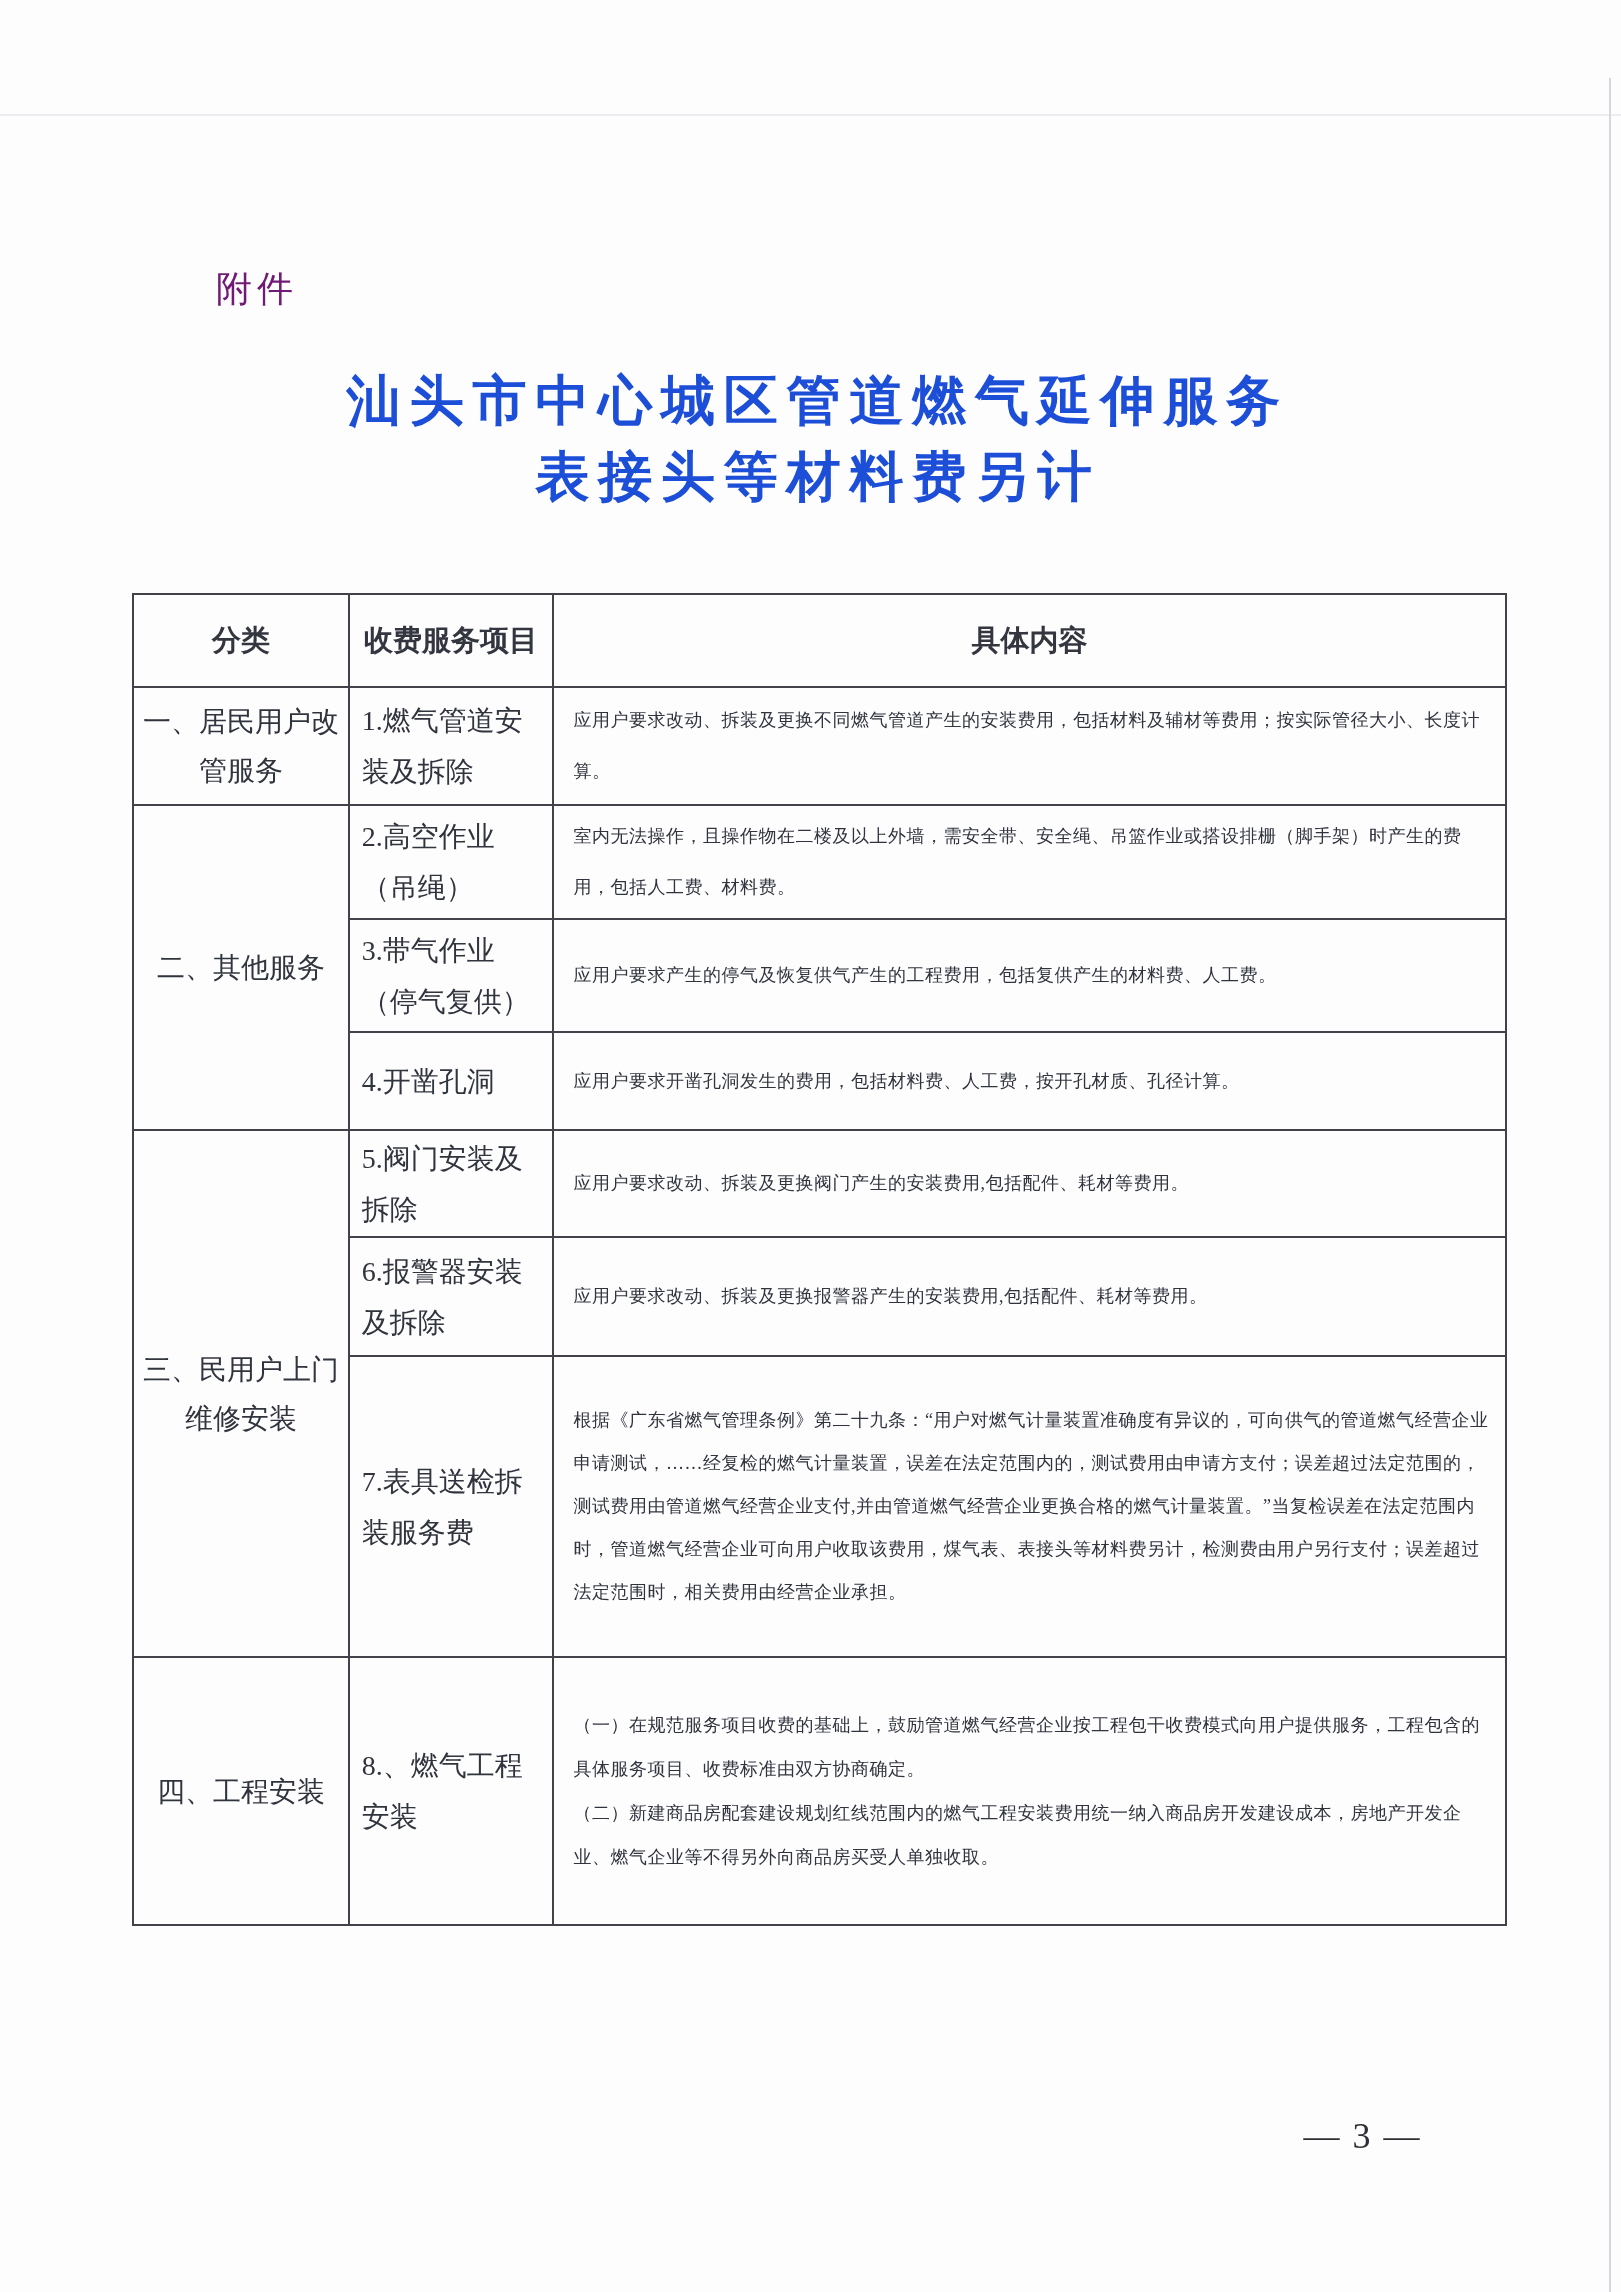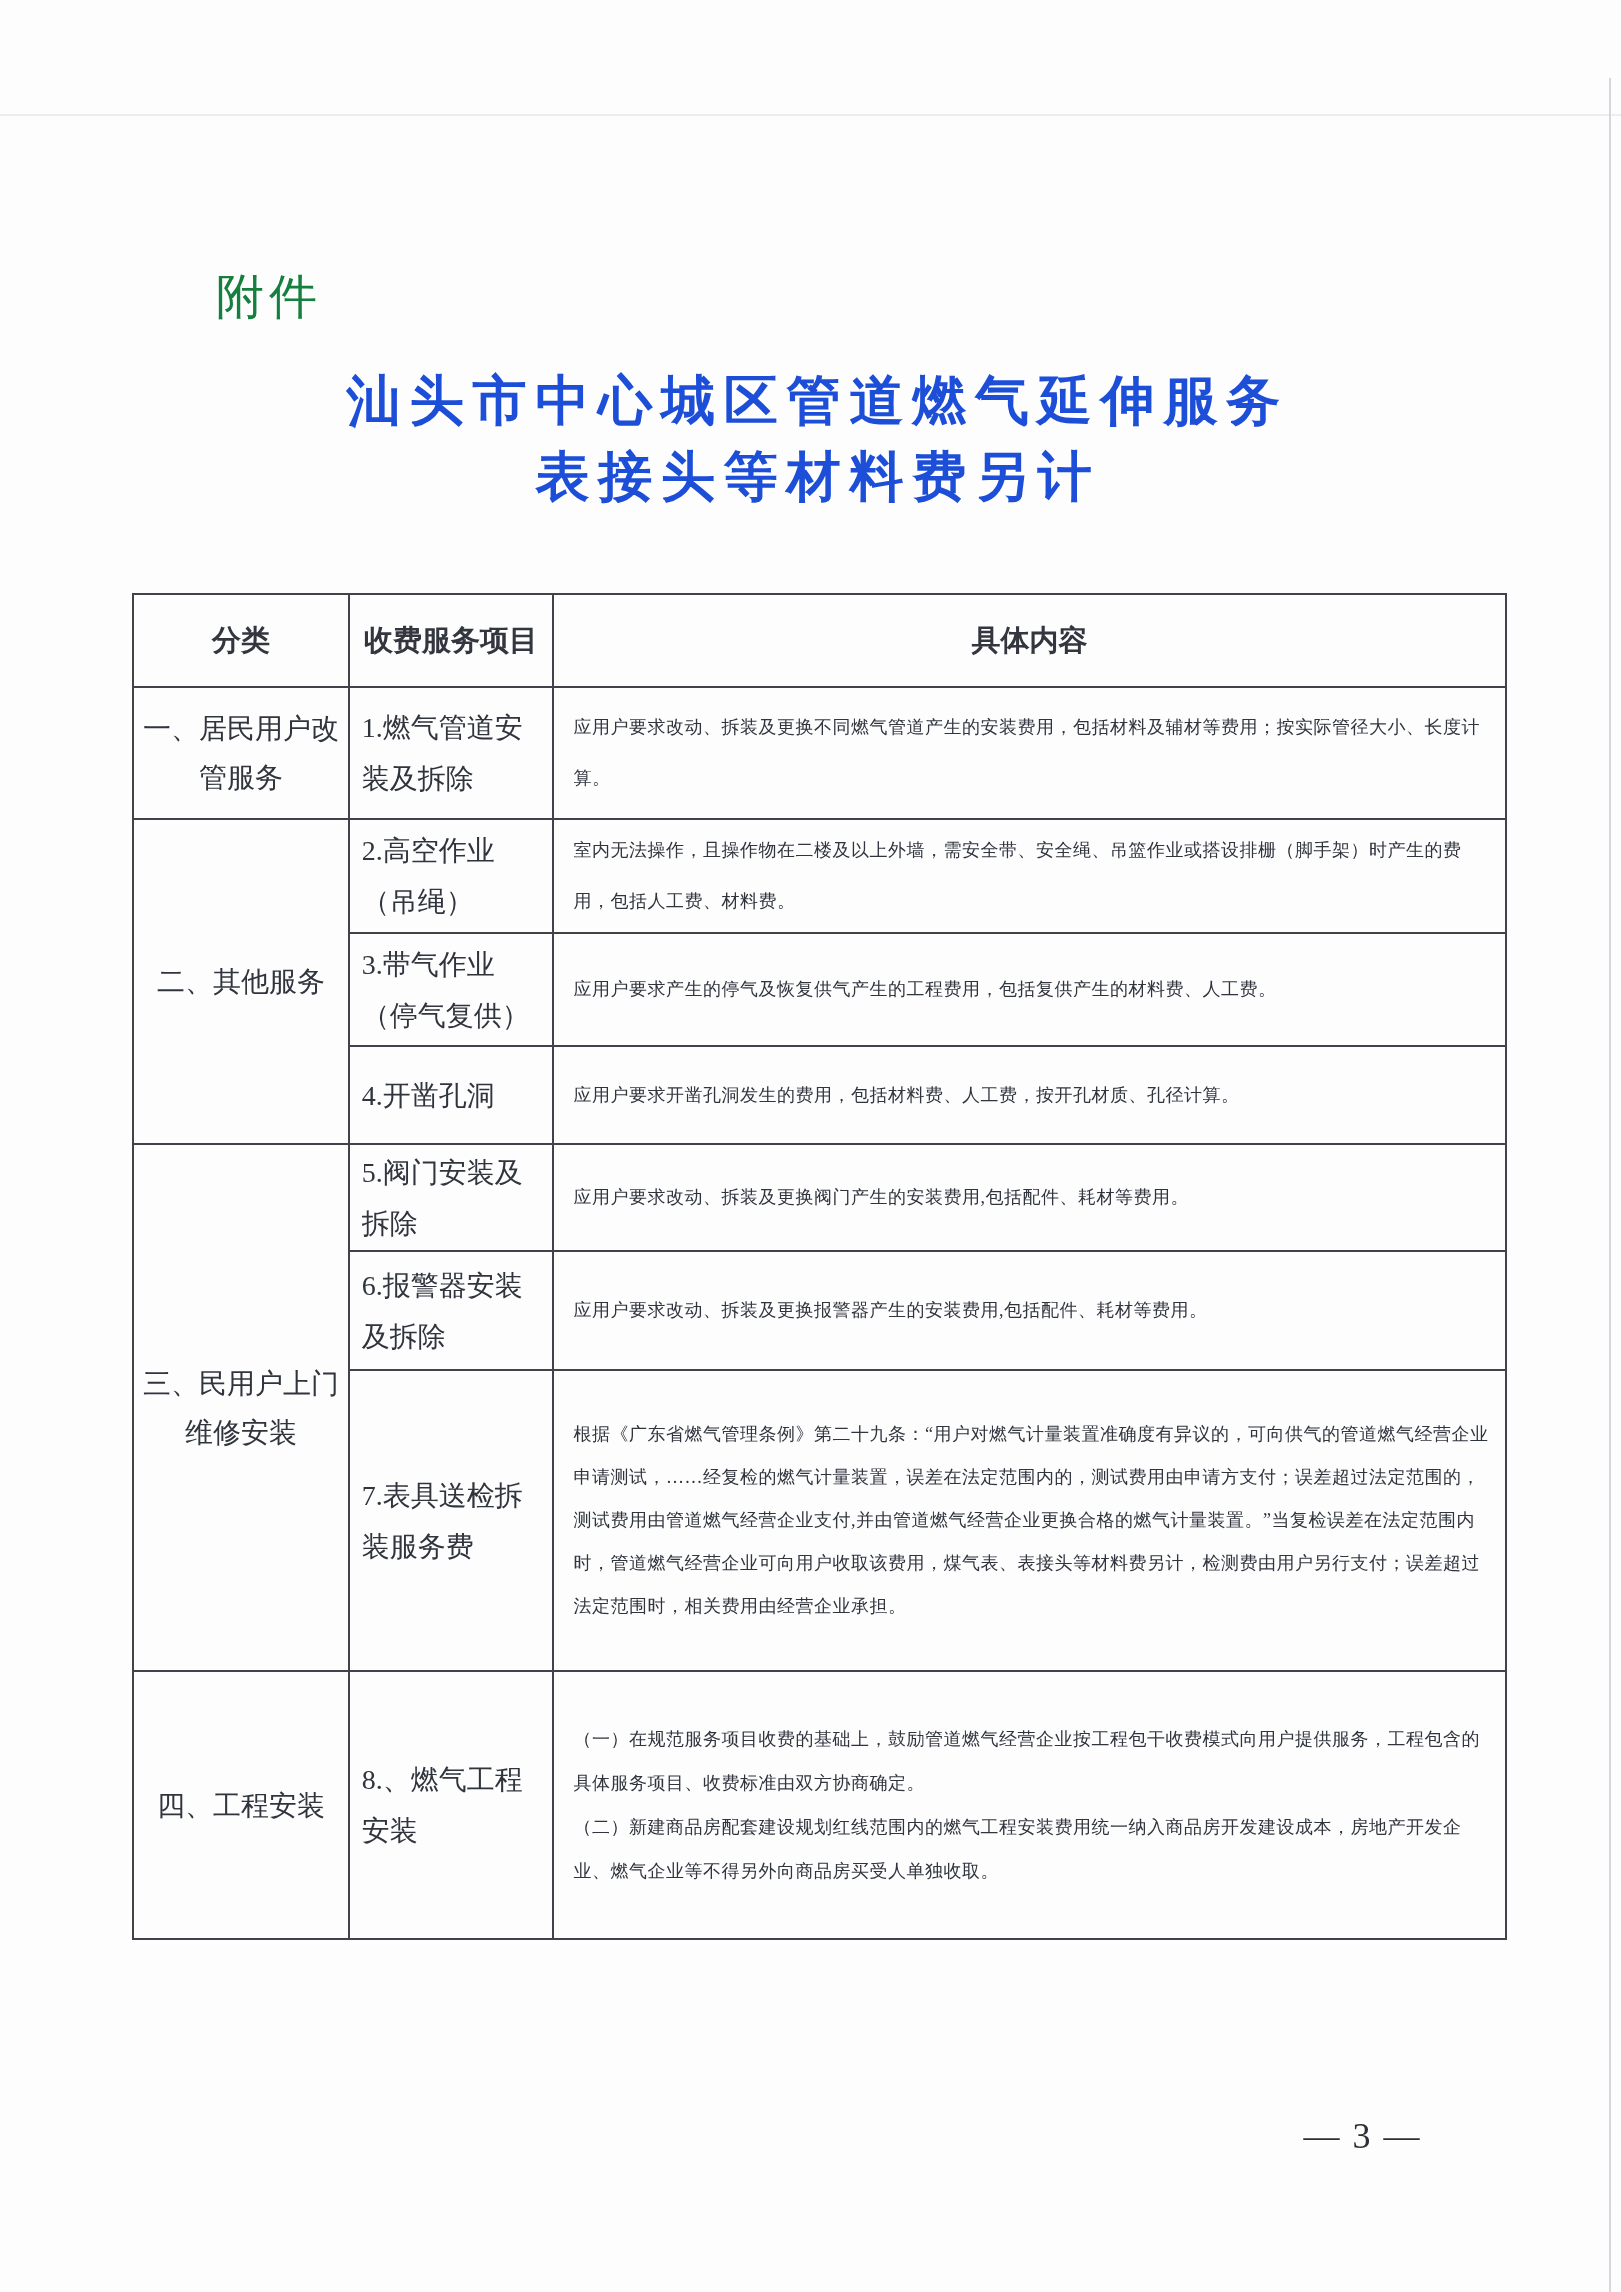--- a/index.html
+++ b/index.html
@@ -12,21 +12,21 @@
   .scan-top {
     position:absolute; left:0; top:114px; width:1621px; height:2px;
     background:#ededf1;
   }
   .scan-right {
     position:absolute; left:1609px; top:78px; height:2214px; width:2px;
     background:#d6d6de;
   }
   .attachment {
     position:absolute; left:216px; top:265px;
-    font-size:48px; letter-spacing:4.9px; color:#15803d;
+    font-size:36px; letter-spacing:4.9px; color:#701a75;
     font-family:Liberation Serif, serif;
   }
   .doc-title {
     position:absolute; left:132px; top:363px; width:1372px;
     text-align:center; font-weight:bold;
     font-size:54px; line-height:76px; letter-spacing:8.8px;
     color:#1d4ed8;
   }
   table.fee-table {
     position:absolute; left:132px; top:593px; width:1372px;
@@ -52,21 +52,21 @@
     font-size:28px; line-height:51px; white-space:pre-line;
     padding:0 5.9px 0 11.8px;
   }
   td.content {
     vertical-align:middle; text-align:left;
     font-size:18px; line-height:51px; white-space:pre-line;
     padding:3.9px 9.8px 3.9px 19.6px;
     letter-spacing:0.5px;
   }
   tr.rh   { height:93px;  }
-  tr.r1   { height:132px;padding-left:11px; }
+  tr.r1   { height:118px;padding-left:11px; }
   tr.r2   { height:114px; }
   tr.r3   { height:113px;margin-left:24px; }
   tr.r4   { height:98px;margin-left:40px; }
   tr.r5   { height:107px; }
   tr.r6   { height:119px;padding-left:18px; }
   tr.r7   { height:301px; }
   tr.r8   { height:268px; }
   tr.r7 td.content { line-height:43px; }
   tr.r8 td.content { line-height:44px; }
   .page-number {

